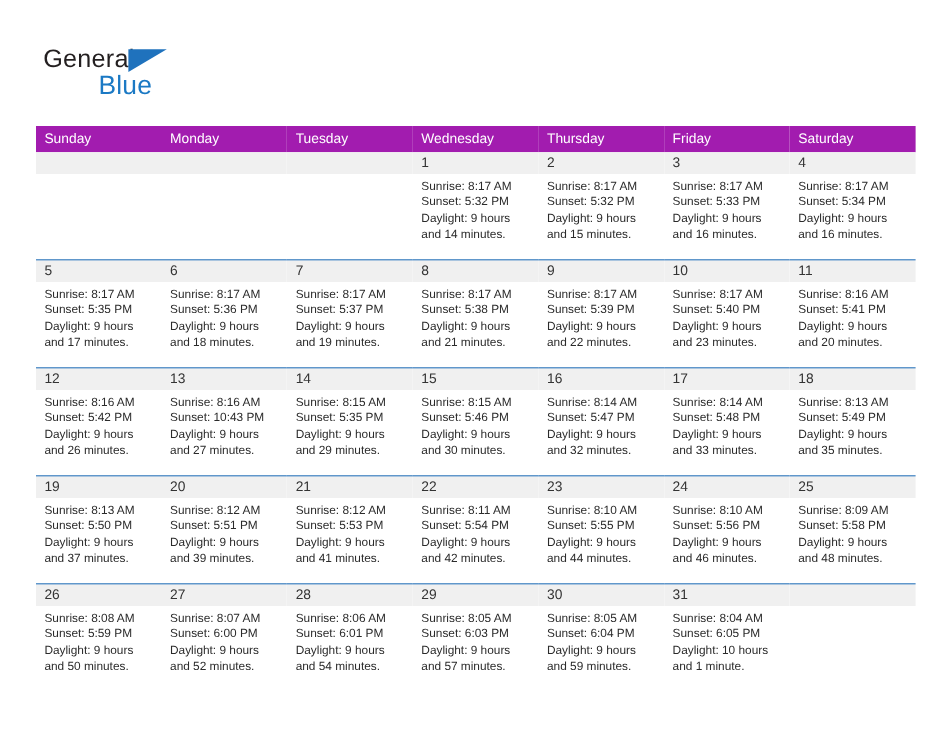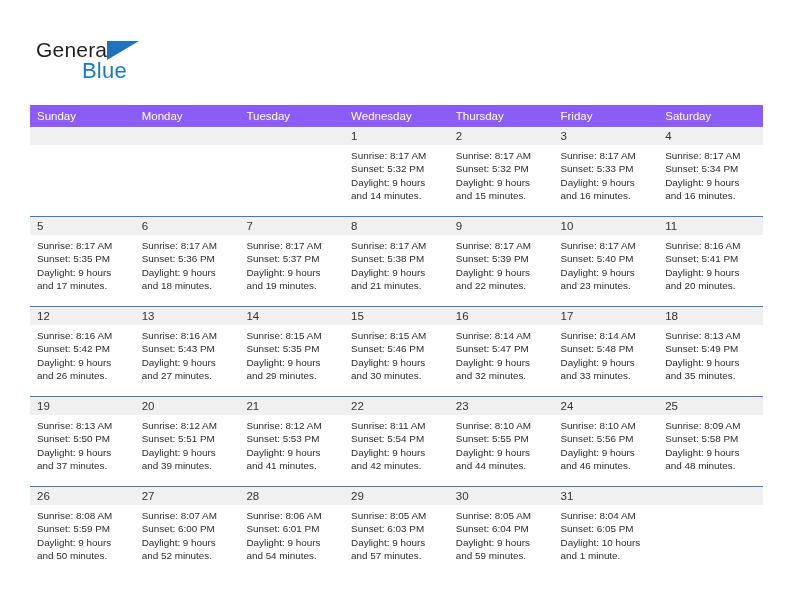--- a/index.html
+++ b/index.html
@@ -92,21 +92,21 @@
   .calendar {
     position: absolute;
     left: 30px;
     top: 105px;
     width: 733px;
     border-collapse: collapse;
     table-layout: fixed;
   }
 
   .calendar th {
-    background: #8b5cf6;
+    background: #a21caf;
     color: #ffffff;
     font-size: 11.5px;
     font-weight: normal;
     text-align: left;
     padding: 5px 0 5px 7px;
     height: 20px;
     box-sizing: border-box;
     border: none;
   }
 
@@ -296,21 +296,21 @@
               <div>Sunrise: 8:16 AM</div>
               <div>Sunset: 5:42 PM</div>
               <div>Daylight: 9 hours</div>
               <div>and 26 minutes.</div>
             </div>
           </td>
           <td>
             <div class="daynum-bar">13</div>
             <div class="cell-lines">
               <div>Sunrise: 8:16 AM</div>
-              <div>Sunset: 5:43 PM</div>
+              <div>Sunset: 10:43 PM</div>
               <div>Daylight: 9 hours</div>
               <div>and 27 minutes.</div>
             </div>
           </td>
           <td>
             <div class="daynum-bar">14</div>
             <div class="cell-lines">
               <div>Sunrise: 8:15 AM</div>
               <div>Sunset: 5:35 PM</div>
               <div>Daylight: 9 hours</div>

